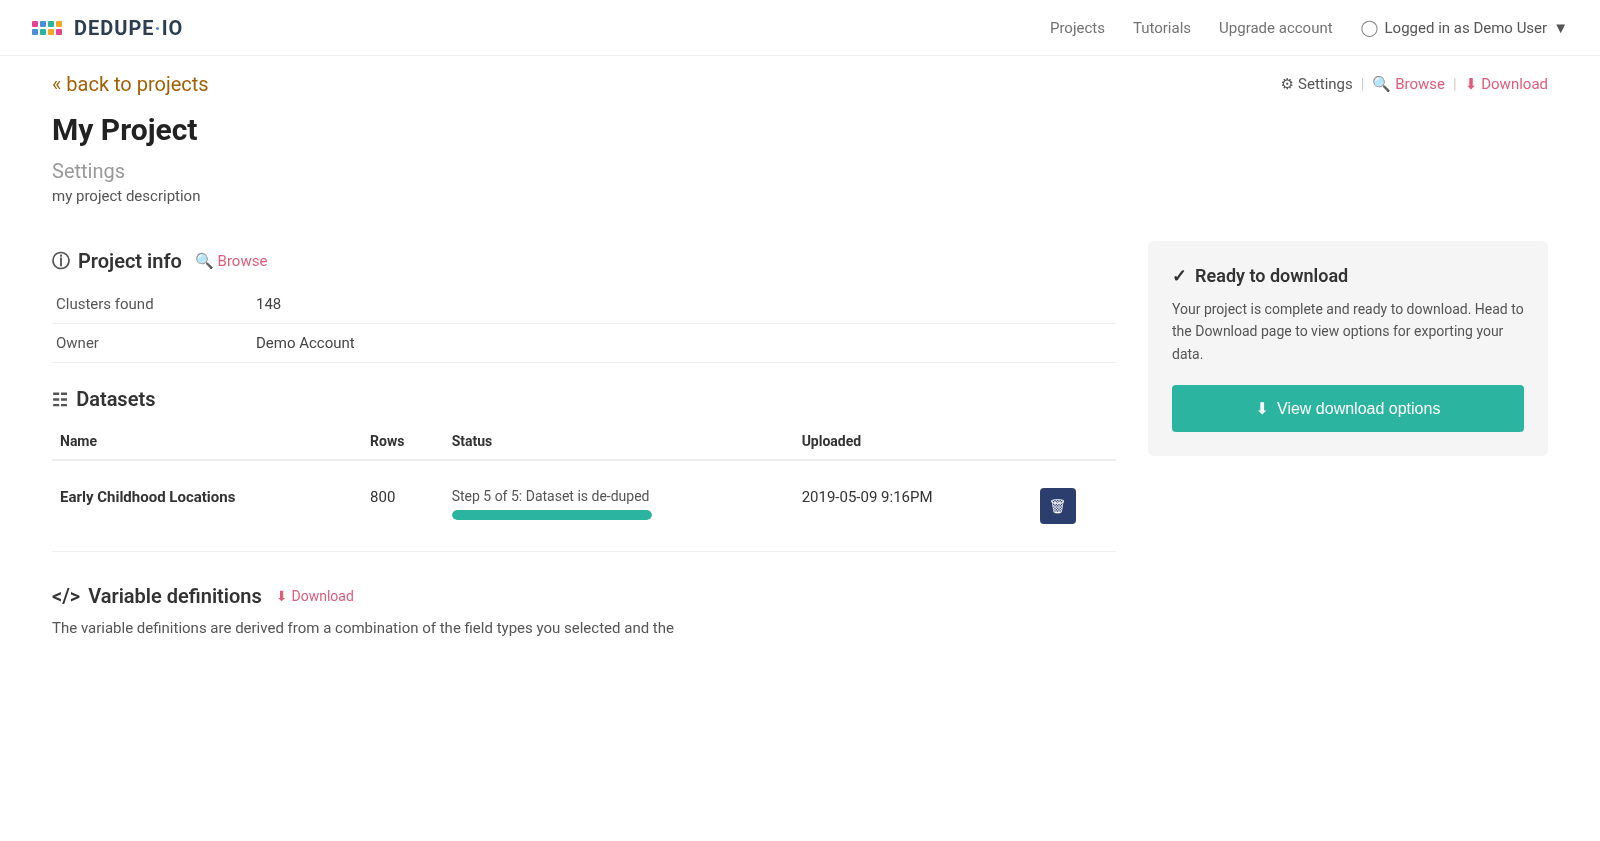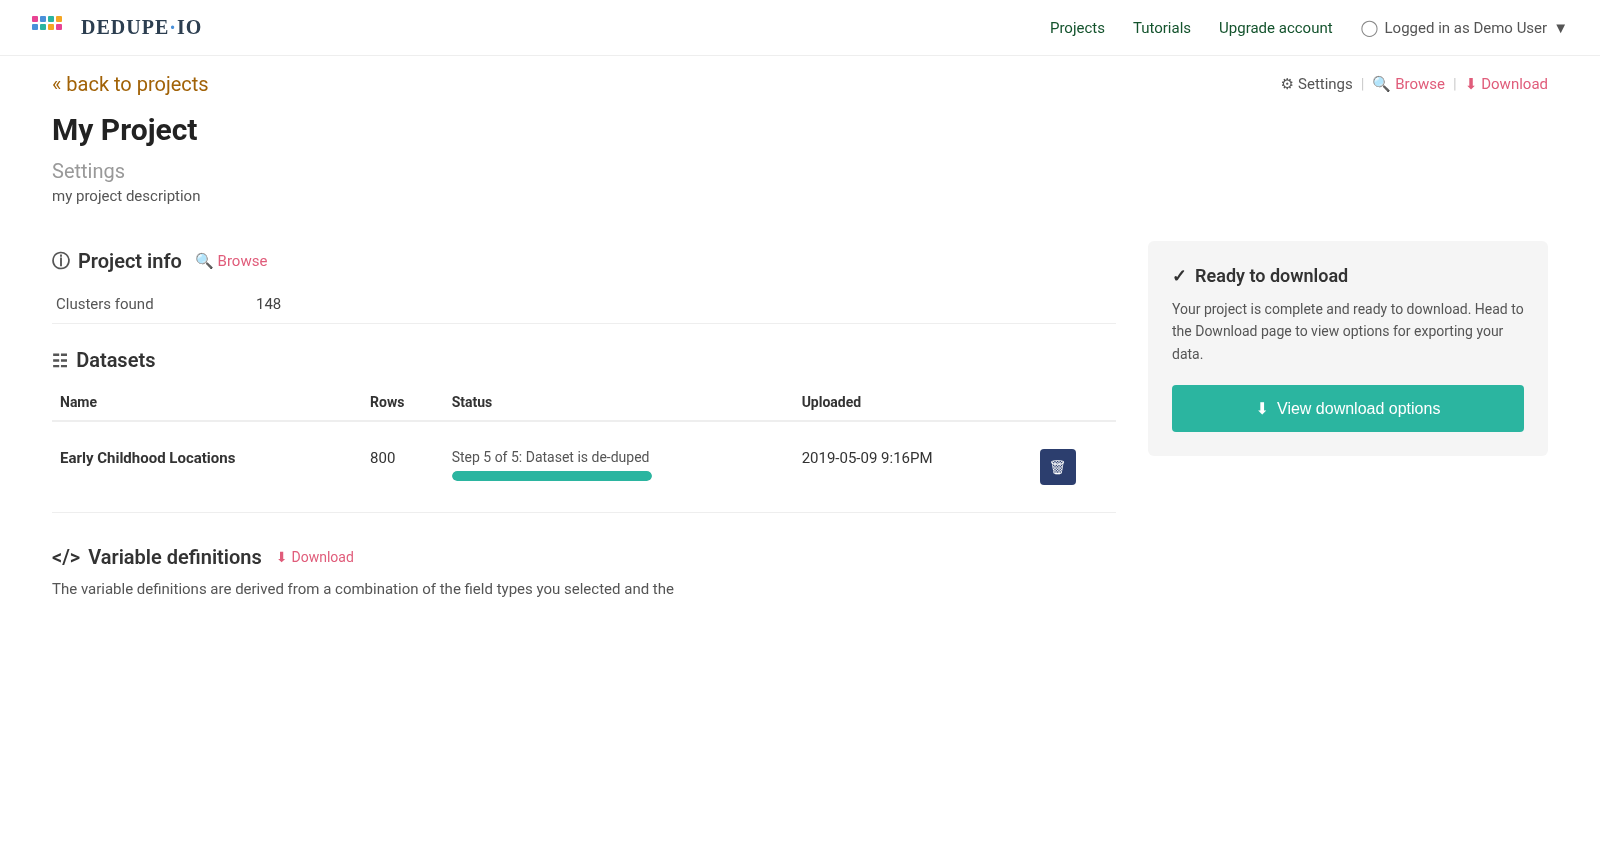--- a/index.html
+++ b/index.html
@@ -15,22 +15,22 @@
       display: flex;
       align-items: center;
       justify-content: space-between;
       padding: 0 32px;
       height: 56px;
       border-bottom: 1px solid #eee;
       background: #fff;
     }
     .navbar-brand {
       display: flex;
-      gap: 15px;
-      font-family: Liberation Serif, serif;
+      align-items: center;
+      gap: 8px;
     }
     .brand-logo-grid {
       display: grid;
       grid-template-columns: repeat(4, 6px);
       grid-template-rows: repeat(2, 6px);
       gap: 2px;
       margin-right: 4px;
     }
     .brand-logo-grid span {
       display: block;
@@ -48,21 +48,21 @@
       color: #2c3e50;
       letter-spacing: 1px;
     }
     .brand-text .dot { color: #4a90d9; }
     .navbar-links {
       display: flex;
       align-items: center;
       gap: 28px;
     }
     .navbar-links a {
-      color: #14532d;
+      color: #737373;
       text-decoration: none;
       font-size: 15px;
     }
     .user-info {
       display: flex;
       align-items: center;
       gap: 6px;
       color: #555;
       font-size: 15px;
       cursor: pointer;
@@ -401,20 +401,24 @@
           <span>🔍</span>
           <span>Browse</span>
         </a>
       </div>
 
       <table class="info-table">
         <tbody>
           <tr>
             <td>Clusters found</td>
             <td>148</td>
+          </tr>
+          <tr>
+            <td>Owner</td>
+            <td>Demo Account</td>
           </tr>
         </tbody>
       </table>
 
       <div class="section-header">
         <span class="section-icon">☷</span>
         <span>Datasets</span>
       </div>
 
       <table class="datasets-table">

